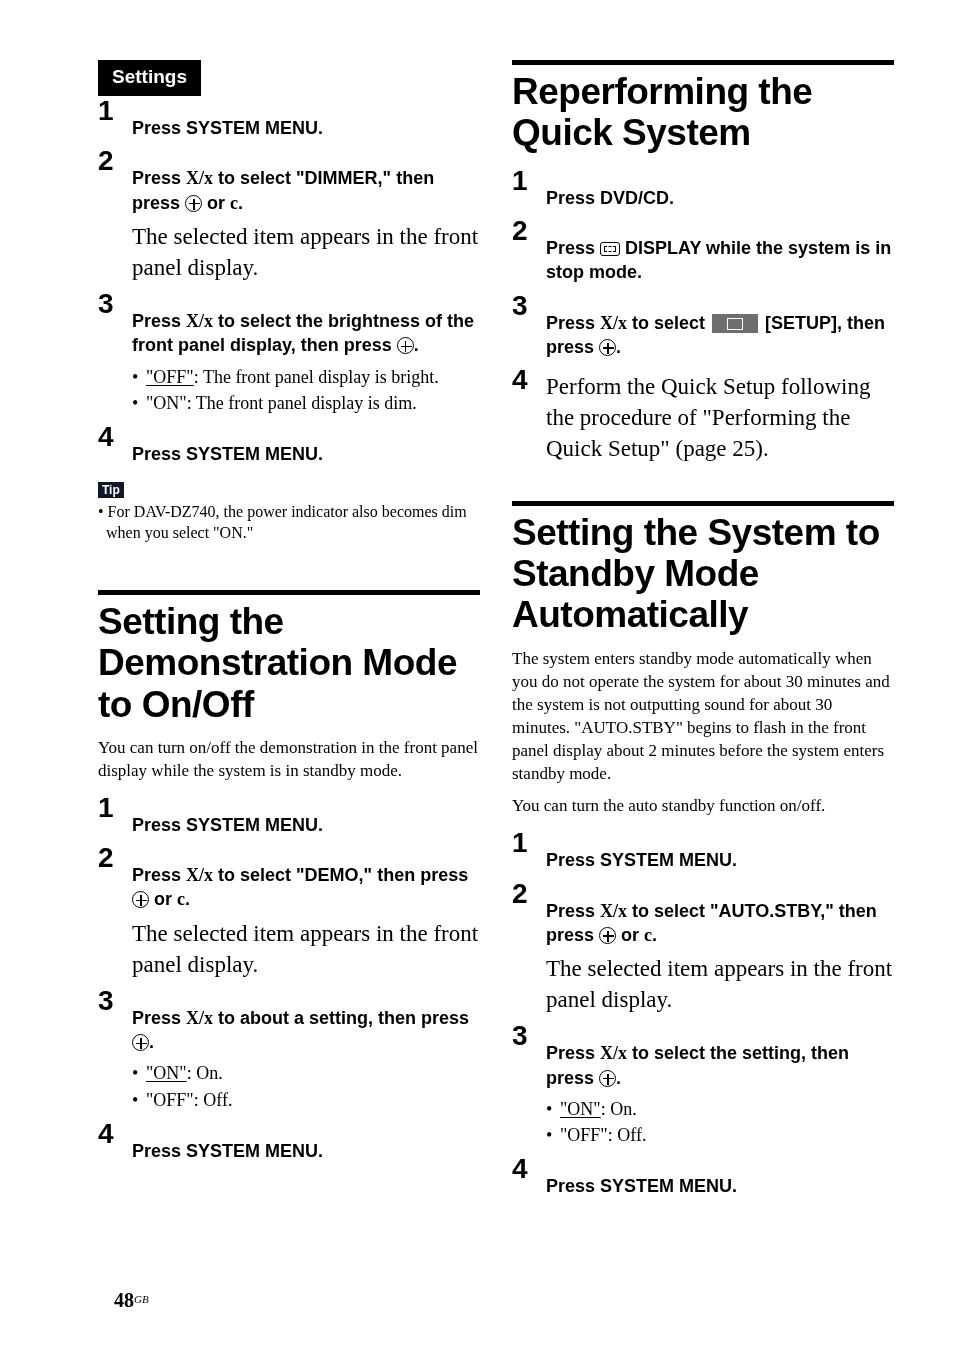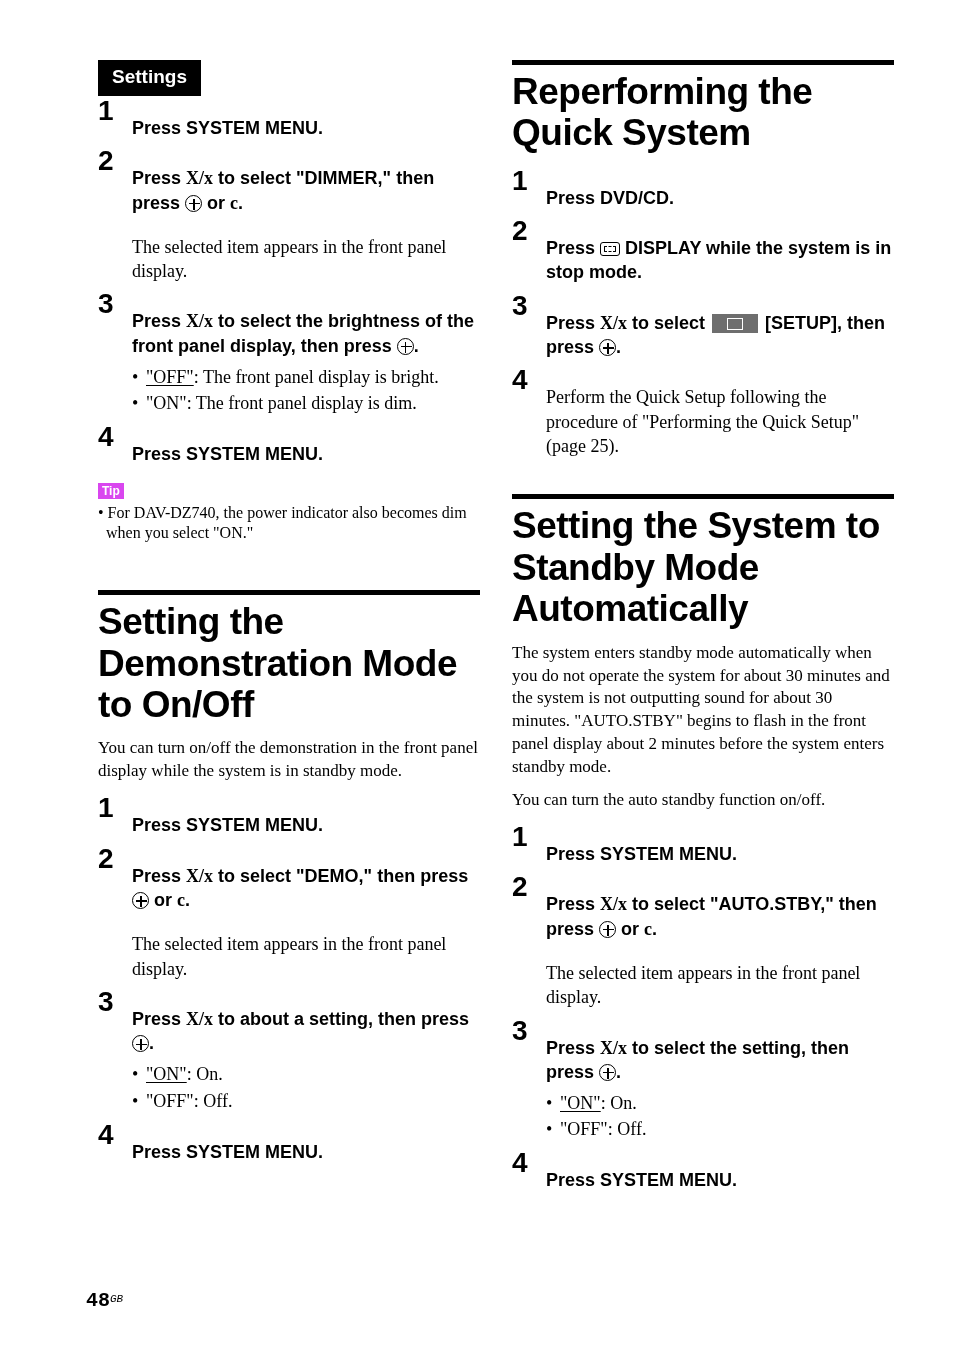--- a/index.html
+++ b/index.html
@@ -60,43 +60,43 @@
   }
   .step-body { flex: 1 1 auto; }
   .step-bold {
     font-family: Arial, Helvetica, sans-serif;
     font-weight: bold;
     font-size: 18px;
     line-height: 1.35;
     margin-top: 20px;
   }
   .step-plain {
-    font-size: 18px;
+    font-size: 23px;
     line-height: 1.35;
-    margin-top: 20px;
+    margin-top: 6px;
   }
   .bullets {
     list-style: none;
     margin-top: 6px;
   }
   .bullets li {
     font-size: 18px;
     line-height: 1.45;
     padding-left: 14px;
     position: relative;
   }
   .bullets li::before {
     content: "•";
     position: absolute;
     left: 0;
   }
   .u { text-decoration: underline; text-underline-offset: 2px; }
   .tip-label {
     display: inline-block;
-    background: #d946ef;
+    background: #0f172a;
     color: #fff;
     font-family: Arial, Helvetica, sans-serif;
     font-weight: bold;
     font-size: 12px;
     padding: 1px 4px;
     margin-top: 10px;
     margin-bottom: 4px;
   }
   .tip-body {
     font-size: 16px;
@@ -138,23 +138,23 @@
     width:46px; height:19px; background:#6e6e6e;
     position:relative; margin:0 2px;
   }
   .setup-chip::after{
     content:""; position:absolute; left:15px; top:4px; width:14px; height:10px;
     border:1px solid #fff;
   }
   .arrow { font-family: Liberation Serif, serif; font-weight: bold; }
   .pnum {
     position: absolute;
-    left: 86px;
+    left: 114px;
     bottom: 40px;
-    font-family: Liberation Mono, monospace;
+    font-family: Liberation Serif, serif;
   }
   .pnum .n { font-weight: 900; font-size: 20px; }
   .pnum .gb { font-size: 11px; font-style: italic; vertical-align: 4px; }
 </style>
 </head>
 <body>
 
 <div class="page">
 
   <div class="col">

